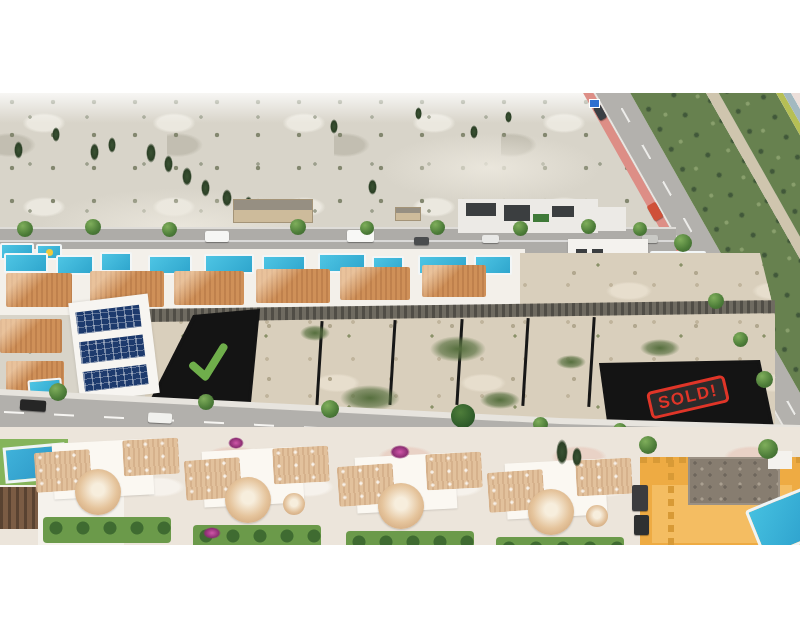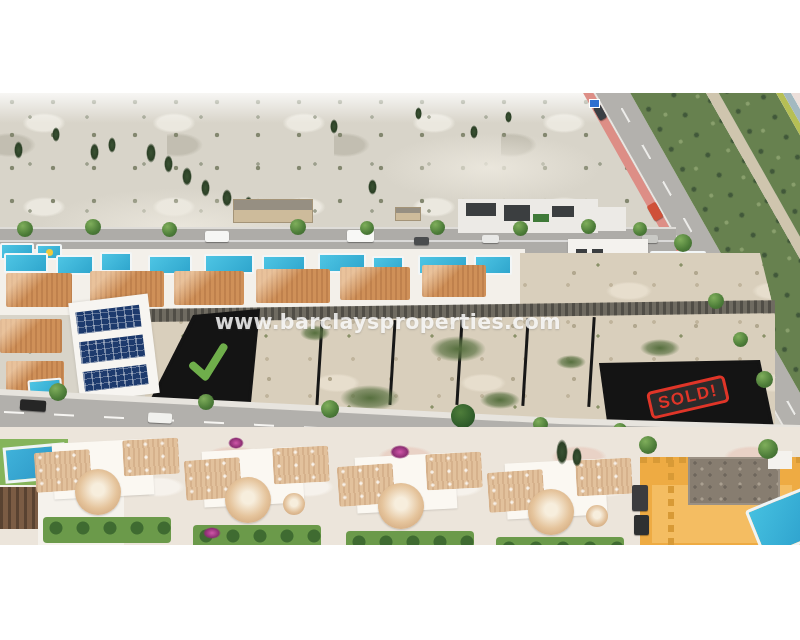--- a/index.html
+++ b/index.html
@@ -317,20 +317,19 @@
     <div class="a tree" style="left:758px;top:346px;width:20px;height:20px;"></div>
 
     <div class="a veh" style="left:596px;top:12px;width:8px;height:15px;background:#3a3f44;transform:rotate(-29deg);"></div>
     <div class="a" style="left:589px;top:6px;width:9px;height:7px;background:#2e6fd0;border:1px solid #fff;"></div>
     <div class="a veh" style="left:650px;top:110px;width:10px;height:17px;background:#cf5038;transform:rotate(-29deg);"></div>
     <div class="a tree" style="left:674px;top:141px;width:18px;height:18px;"></div>
     <div class="a tree" style="left:708px;top:200px;width:16px;height:16px;"></div>
     <div class="a tree" style="left:733px;top:239px;width:15px;height:15px;"></div>
     <div class="a tree" style="left:756px;top:278px;width:17px;height:17px;"></div>
 
-    <div class="a watermark">www.barclaysproperties.com</div>
     <svg class="a" style="left:188px;top:251px;transform:rotate(-6deg);" width="42" height="38" viewBox="0 0 42 38">
       <polyline points="5,20 16,32 37,5" fill="none" stroke="#6fae4b" stroke-width="8" stroke-linecap="round" stroke-linejoin="round"></polyline>
     </svg>
     <div class="a sold">SOLD!</div>
 
   </div>
 </div>
 
 </body></html>

